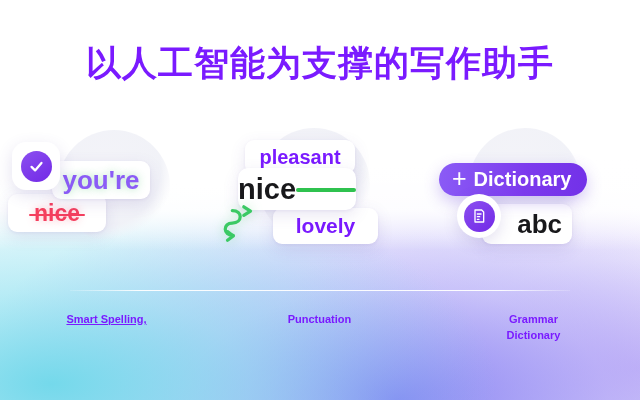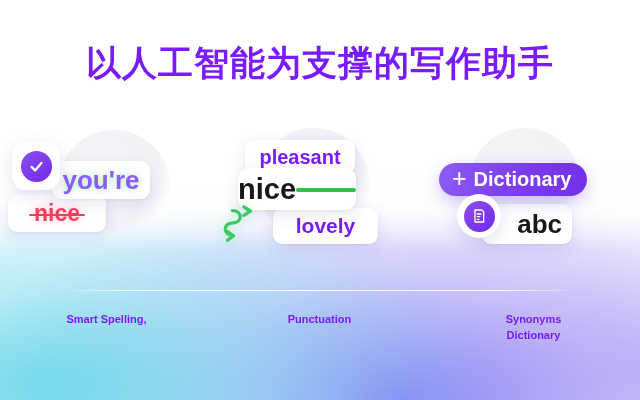--- a/index.html
+++ b/index.html
@@ -226,21 +226,21 @@
   .caption {
     position: absolute;
     top: 312px;
     width: 213px;
     text-align: center;
     color: #7a1aff;
     font-size: 11px;
     font-weight: 700;
     line-height: 1.42;
   }
-  #cap1 { left: 0px; }
+  #cap1 { left: 0px; text-decoration: underline; }
   #cap2 { left: 213px; }
   #cap3 { left: 427px; }
 </style>
 </head>
 <body>
 
 <div id="stage">
 
   <div class="bg-base"></div>
   <div class="bg-top-white"></div>
@@ -315,17 +315,17 @@
     </div>
   </div>
 
   <div class="caption" id="cap1">
     <div>Smart Spelling,</div>
   </div>
   <div class="caption" id="cap2">
     <div>Punctuation</div>
   </div>
   <div class="caption" id="cap3">
-    <div>Synonyms</div>
+    <div>Grammar</div>
     <div>Dictionary</div>
   </div>
 
 </div>
 
 </body></html>

